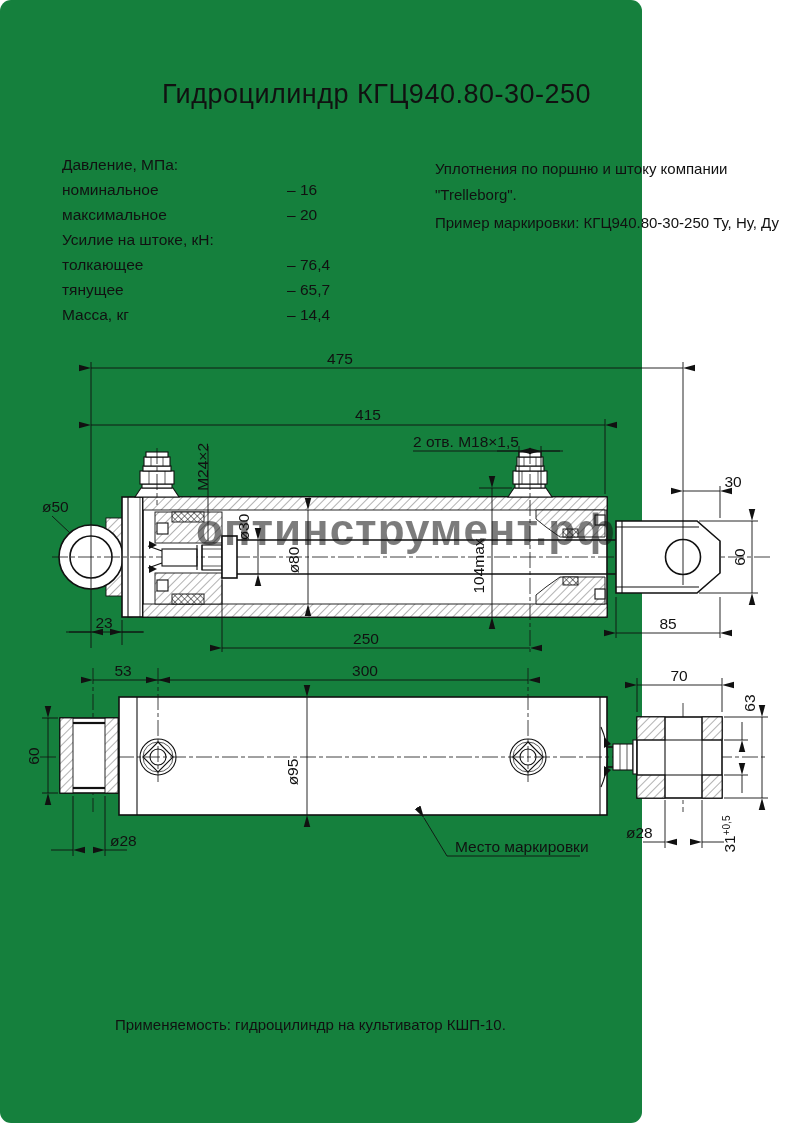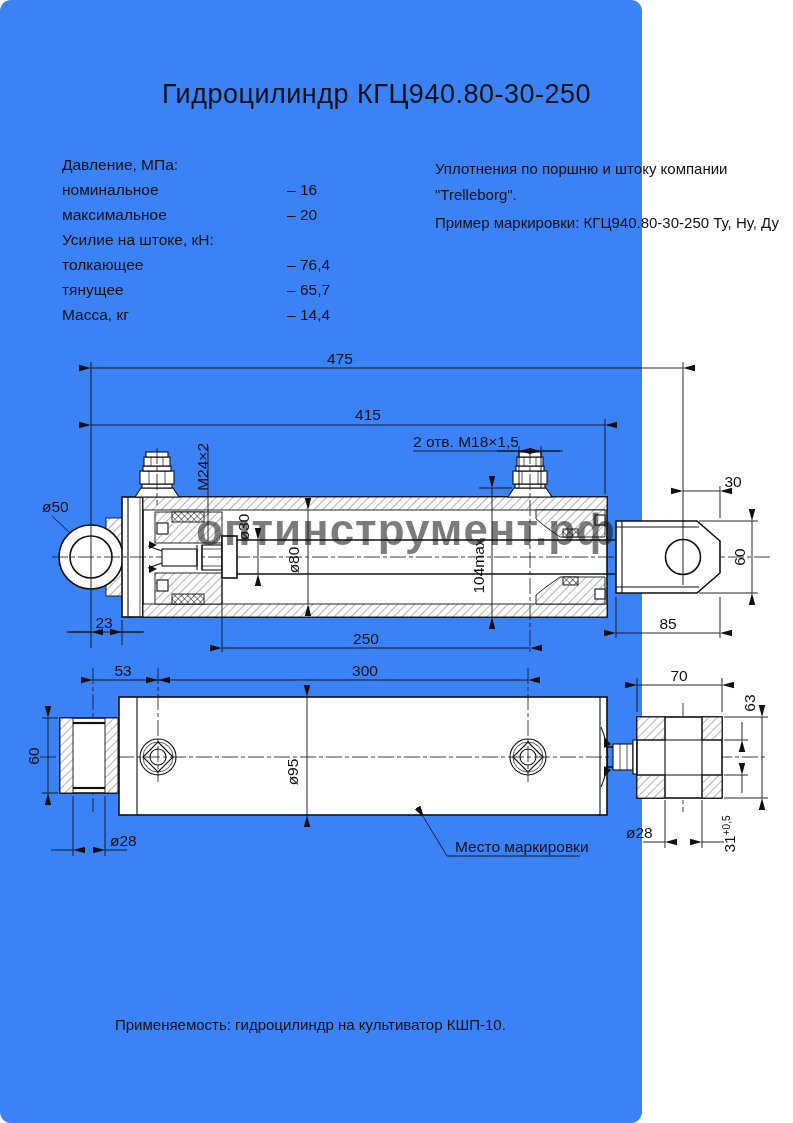--- a/index.html
+++ b/index.html
@@ -1,16 +1,16 @@
 <!DOCTYPE html>
 <html><head>
 <meta charset="utf-8">
 <style>
   html,body{margin:0;padding:0;background:#ffffff;}
-  .page{position:relative;width:642px;height:1123px;background:#3b82f6;font-family:"Liberation Sans",sans-serif;border-radius:11px;}
+  .page{position:relative;width:642px;height:1123px;background:#15803d;font-family:"Liberation Sans",sans-serif;border-radius:11px;}
   svg{position:absolute;left:0;top:0;}
   text{fill:#111;font-family:"Liberation Sans","DejaVu Sans",sans-serif;}
   .t-title{font-size:27px;letter-spacing:0.5px;}
   .t-spec{font-size:15.5px;}
   .t-note{font-size:15px;}
   .t-dim{font-size:15.5px;}
   .t-small{font-size:10px;}
   .t-foot{font-size:15px;}
   .t-wm{font-size:44px;font-weight:600;letter-spacing:1px;}
   .ol{stroke:#111;stroke-width:1.6;fill:none;}

